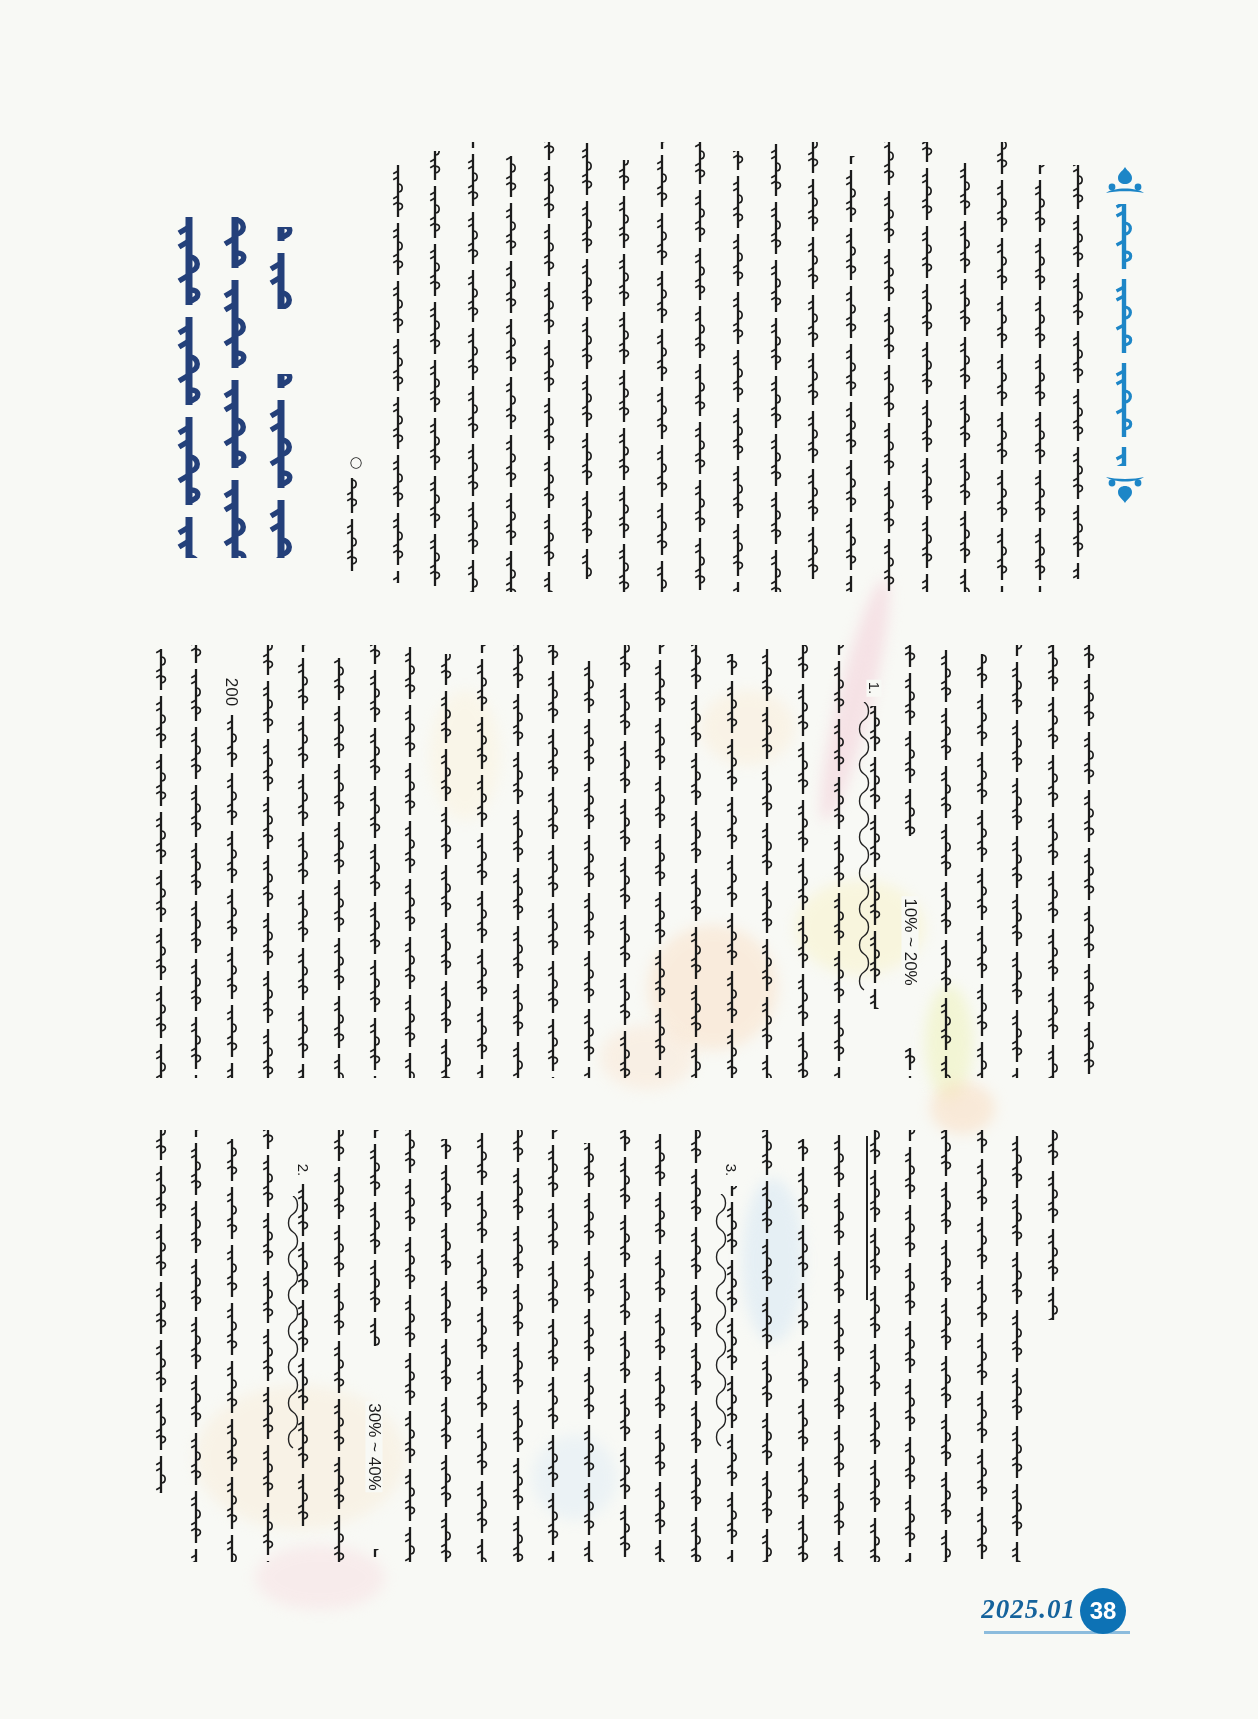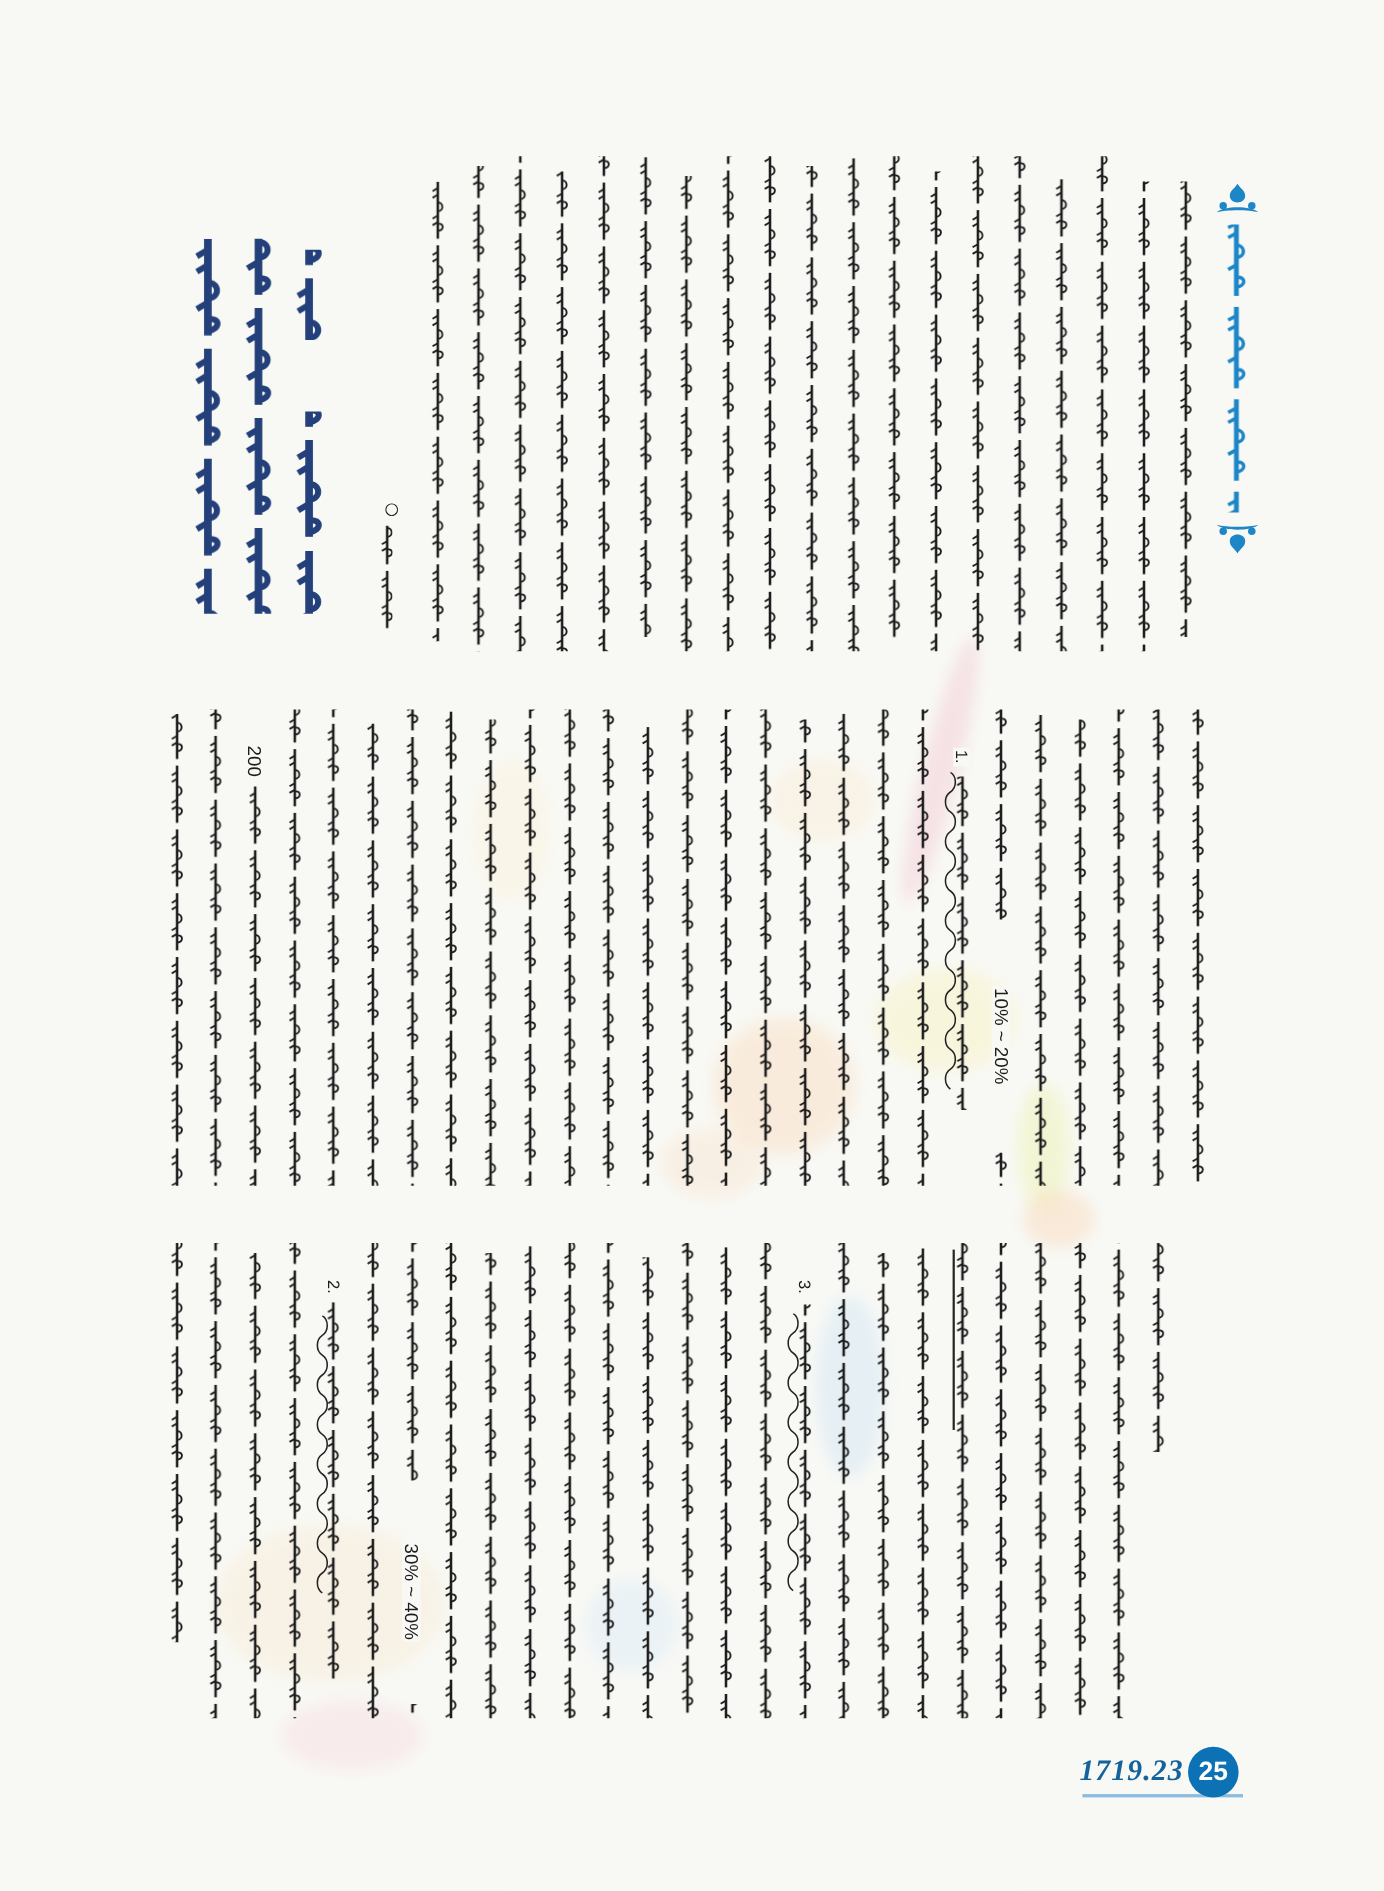--- a/index.html
+++ b/index.html
@@ -652,18 +652,18 @@
       <span class="rlabel" style="left: 731px; top: 1170px; font-size: 15px; position: absolute;">3.</span>
       <div class="wave" style="position: absolute; left: 715px; top: 1194px; width: 12px; height: 270px;"><svg width="12" height="270">
           <path d="M6 0c6 4 6 14 0 18c-6 4 -6 14 0 18c6 4 6 14 0 18c-6 4 -6 14 0 18c6 4 6 14 0 18c-6 4 -6 14 0 18c6 4 6 14 0 18c-6 4 -6 14 0 18c6 4 6 14 0 18c-6 4 -6 14 0 18c6 4 6 14 0 18c-6 4 -6 14 0 18c6 4 6 14 0 18c-6 4 -6 14 0 18" stroke="#232323" stroke-width="1.4" fill="none"></path>
         </svg></div>
       <span class="rlabel" style="left: 231px; top: 692px; font-size: 17px; position: absolute;">200</span>
       <span class="rlabel" style="left: 910px; top: 942px; font-size: 17px; position: absolute;">10% ~ 20%</span>
       <span class="rlabel" style="left: 374px; top: 1447px; font-size: 17px; position: absolute;">30% ~ 40%</span>
       <div class="rule" style="left: 866px; top: 1136px; height: 164px; position: absolute;"></div>
     </div>
 
-  <span class="issue">1719.23</span>
+  <span class="issue">2025.01</span>
   <div class="funder"></div>
   <div class="pbadge">
-    <span>25</span>
+    <span>38</span>
   </div>
 </div>
 
 </body></html>

